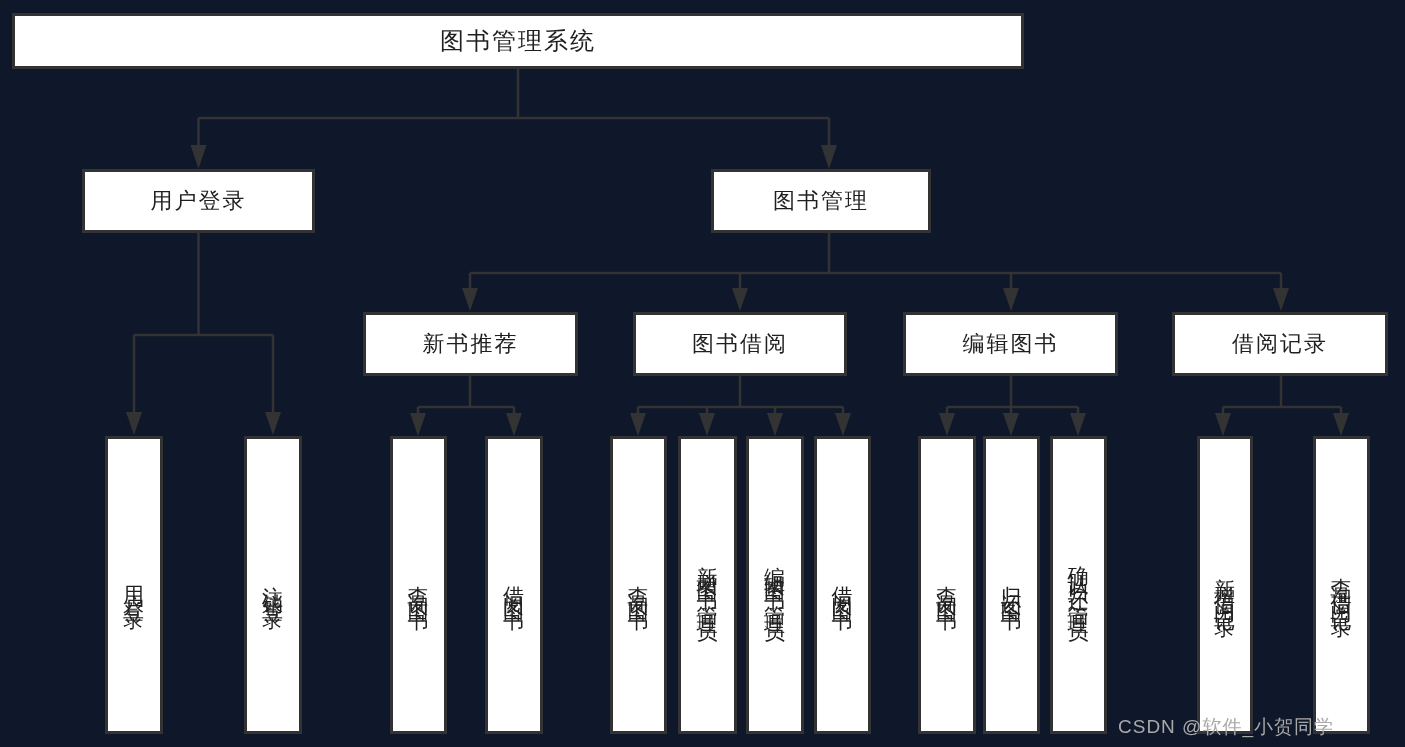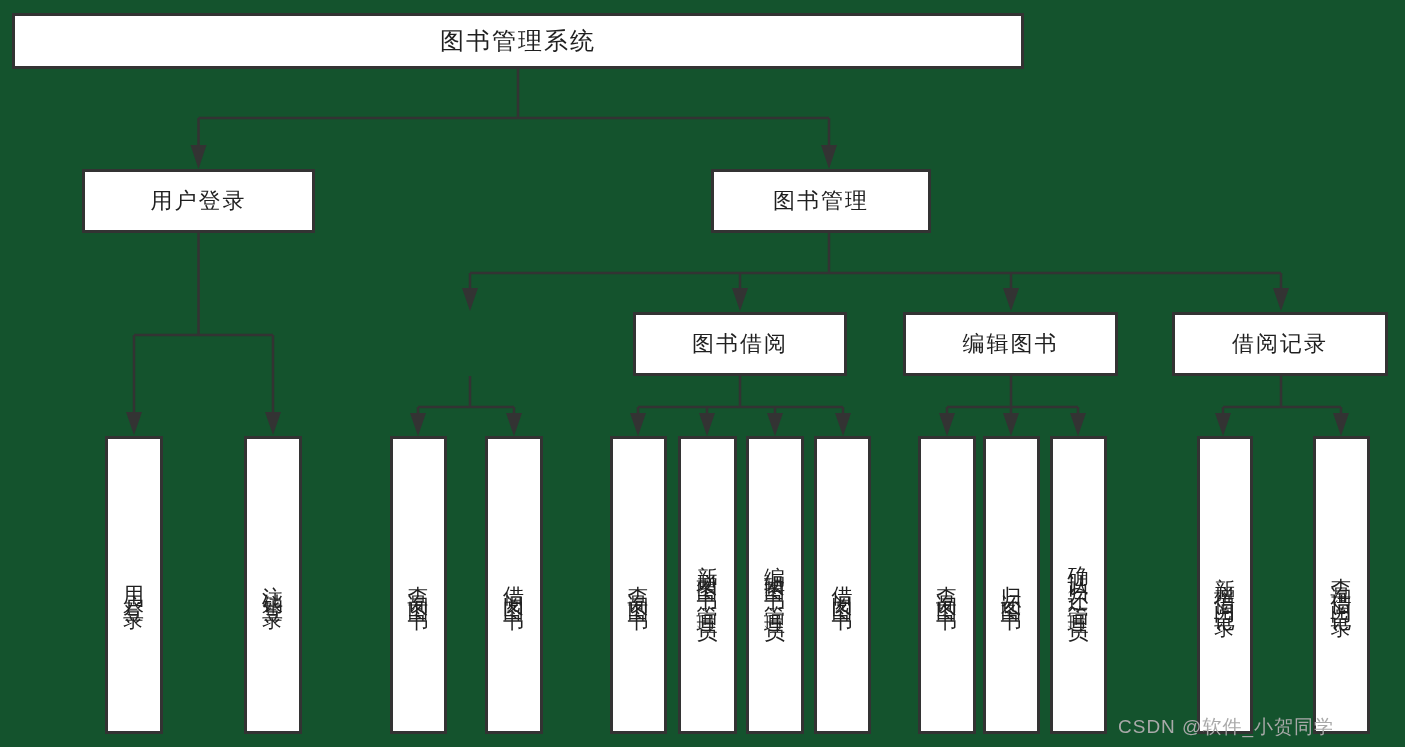--- a/index.html
+++ b/index.html
@@ -1,20 +1,20 @@
 <!DOCTYPE html>
 <html><head>
 <meta charset="utf-8">
 <style>
   html, body { margin: 0; padding: 0; background: #ffffff; }
   .stage {
     position: relative;
     width: 1405px;
     height: 747px;
-    background: #14532d;
+    background: #0f172a;
     font-family: "Liberation Sans", "DejaVu Sans", sans-serif;
     overflow: hidden;
   }
   .connectors {
     position: absolute;
     left: 0; top: 0;
     width: 1405px; height: 747px;
     z-index: 1;
   }
   .box {
@@ -101,20 +101,21 @@
       <polygon points="1215,413 1231,413 1223,436"></polygon>
       <polygon points="1333,413 1349,413 1341,436"></polygon>
     </g>
   </svg>
 
   <div class="box root-box" style="left:12px; top:13px; width:1012px; height:56px;">图书管理系统</div>
 
   <div class="box lvl-box" style="left:82px; top:169px; width:233px; height:64px;">用户登录</div>
   <div class="box lvl-box" style="left:711px; top:169px; width:220px; height:64px;">图书管理</div>
 
+  <div class="box lvl-box" style="left:363px; top:312px; width:215px; height:64px;">新书推荐</div>
   <div class="box lvl-box" style="left:633px; top:312px; width:214px; height:64px;">图书借阅</div>
   <div class="box lvl-box" style="left:903px; top:312px; width:215px; height:64px;">编辑图书</div>
   <div class="box lvl-box" style="left:1172px; top:312px; width:216px; height:64px;">借阅记录</div>
 
   <div class="box leaf" style="left:105px; top:436px; width:58px; height:298px;">用户登录</div>
   <div class="box leaf" style="left:244px; top:436px; width:58px; height:298px;">注销登录</div>
 
   <div class="box leaf" style="left:390px; top:436px; width:57px; height:298px;">查询图书</div>
   <div class="box leaf" style="left:485px; top:436px; width:58px; height:298px;">借阅图书</div>
 

